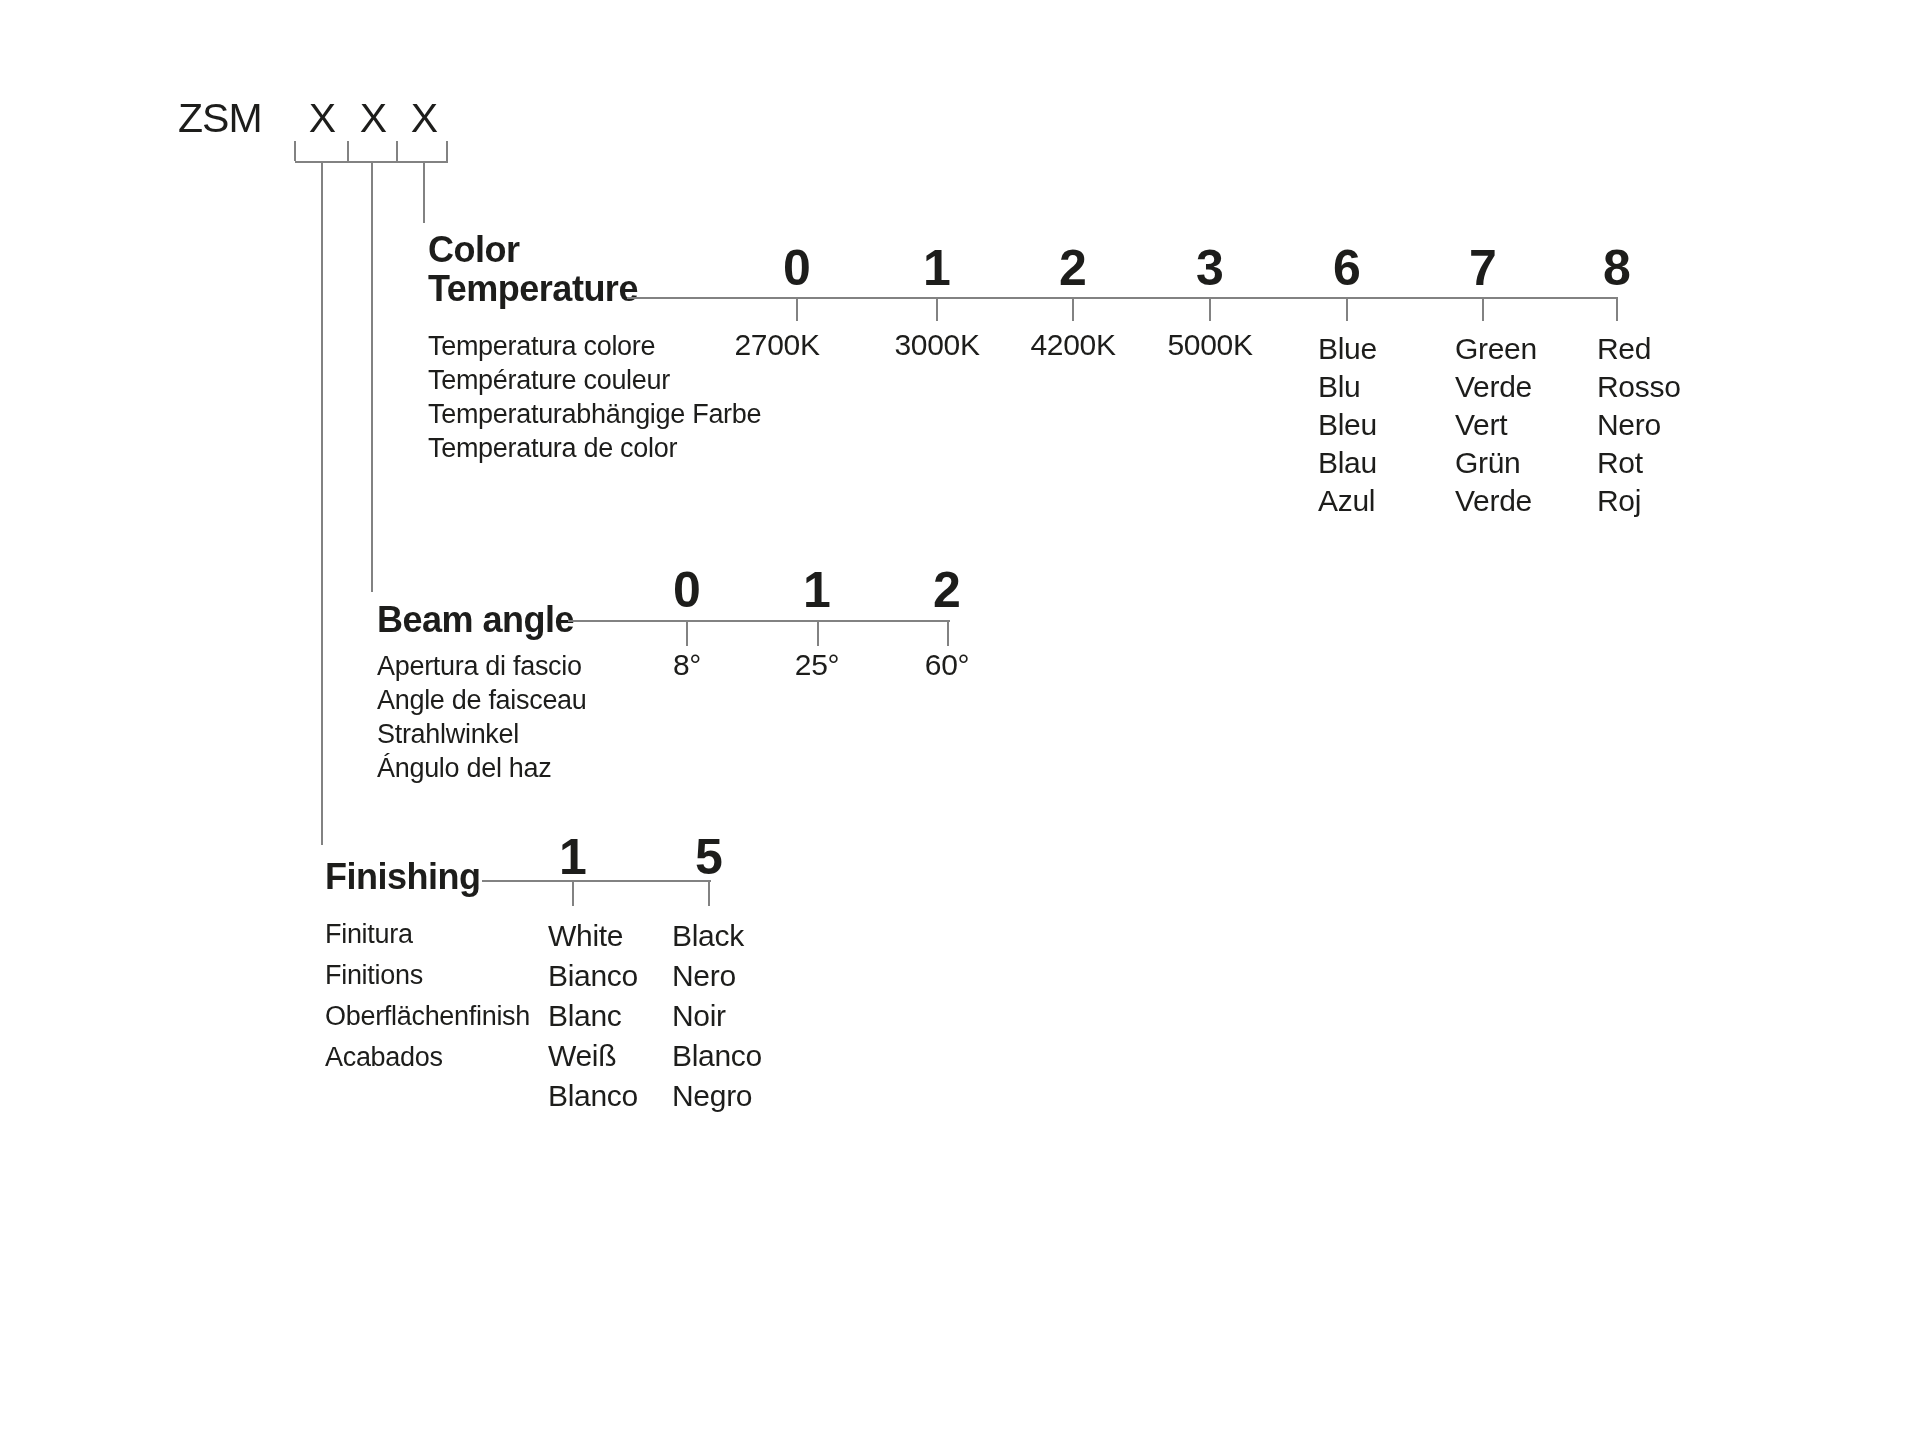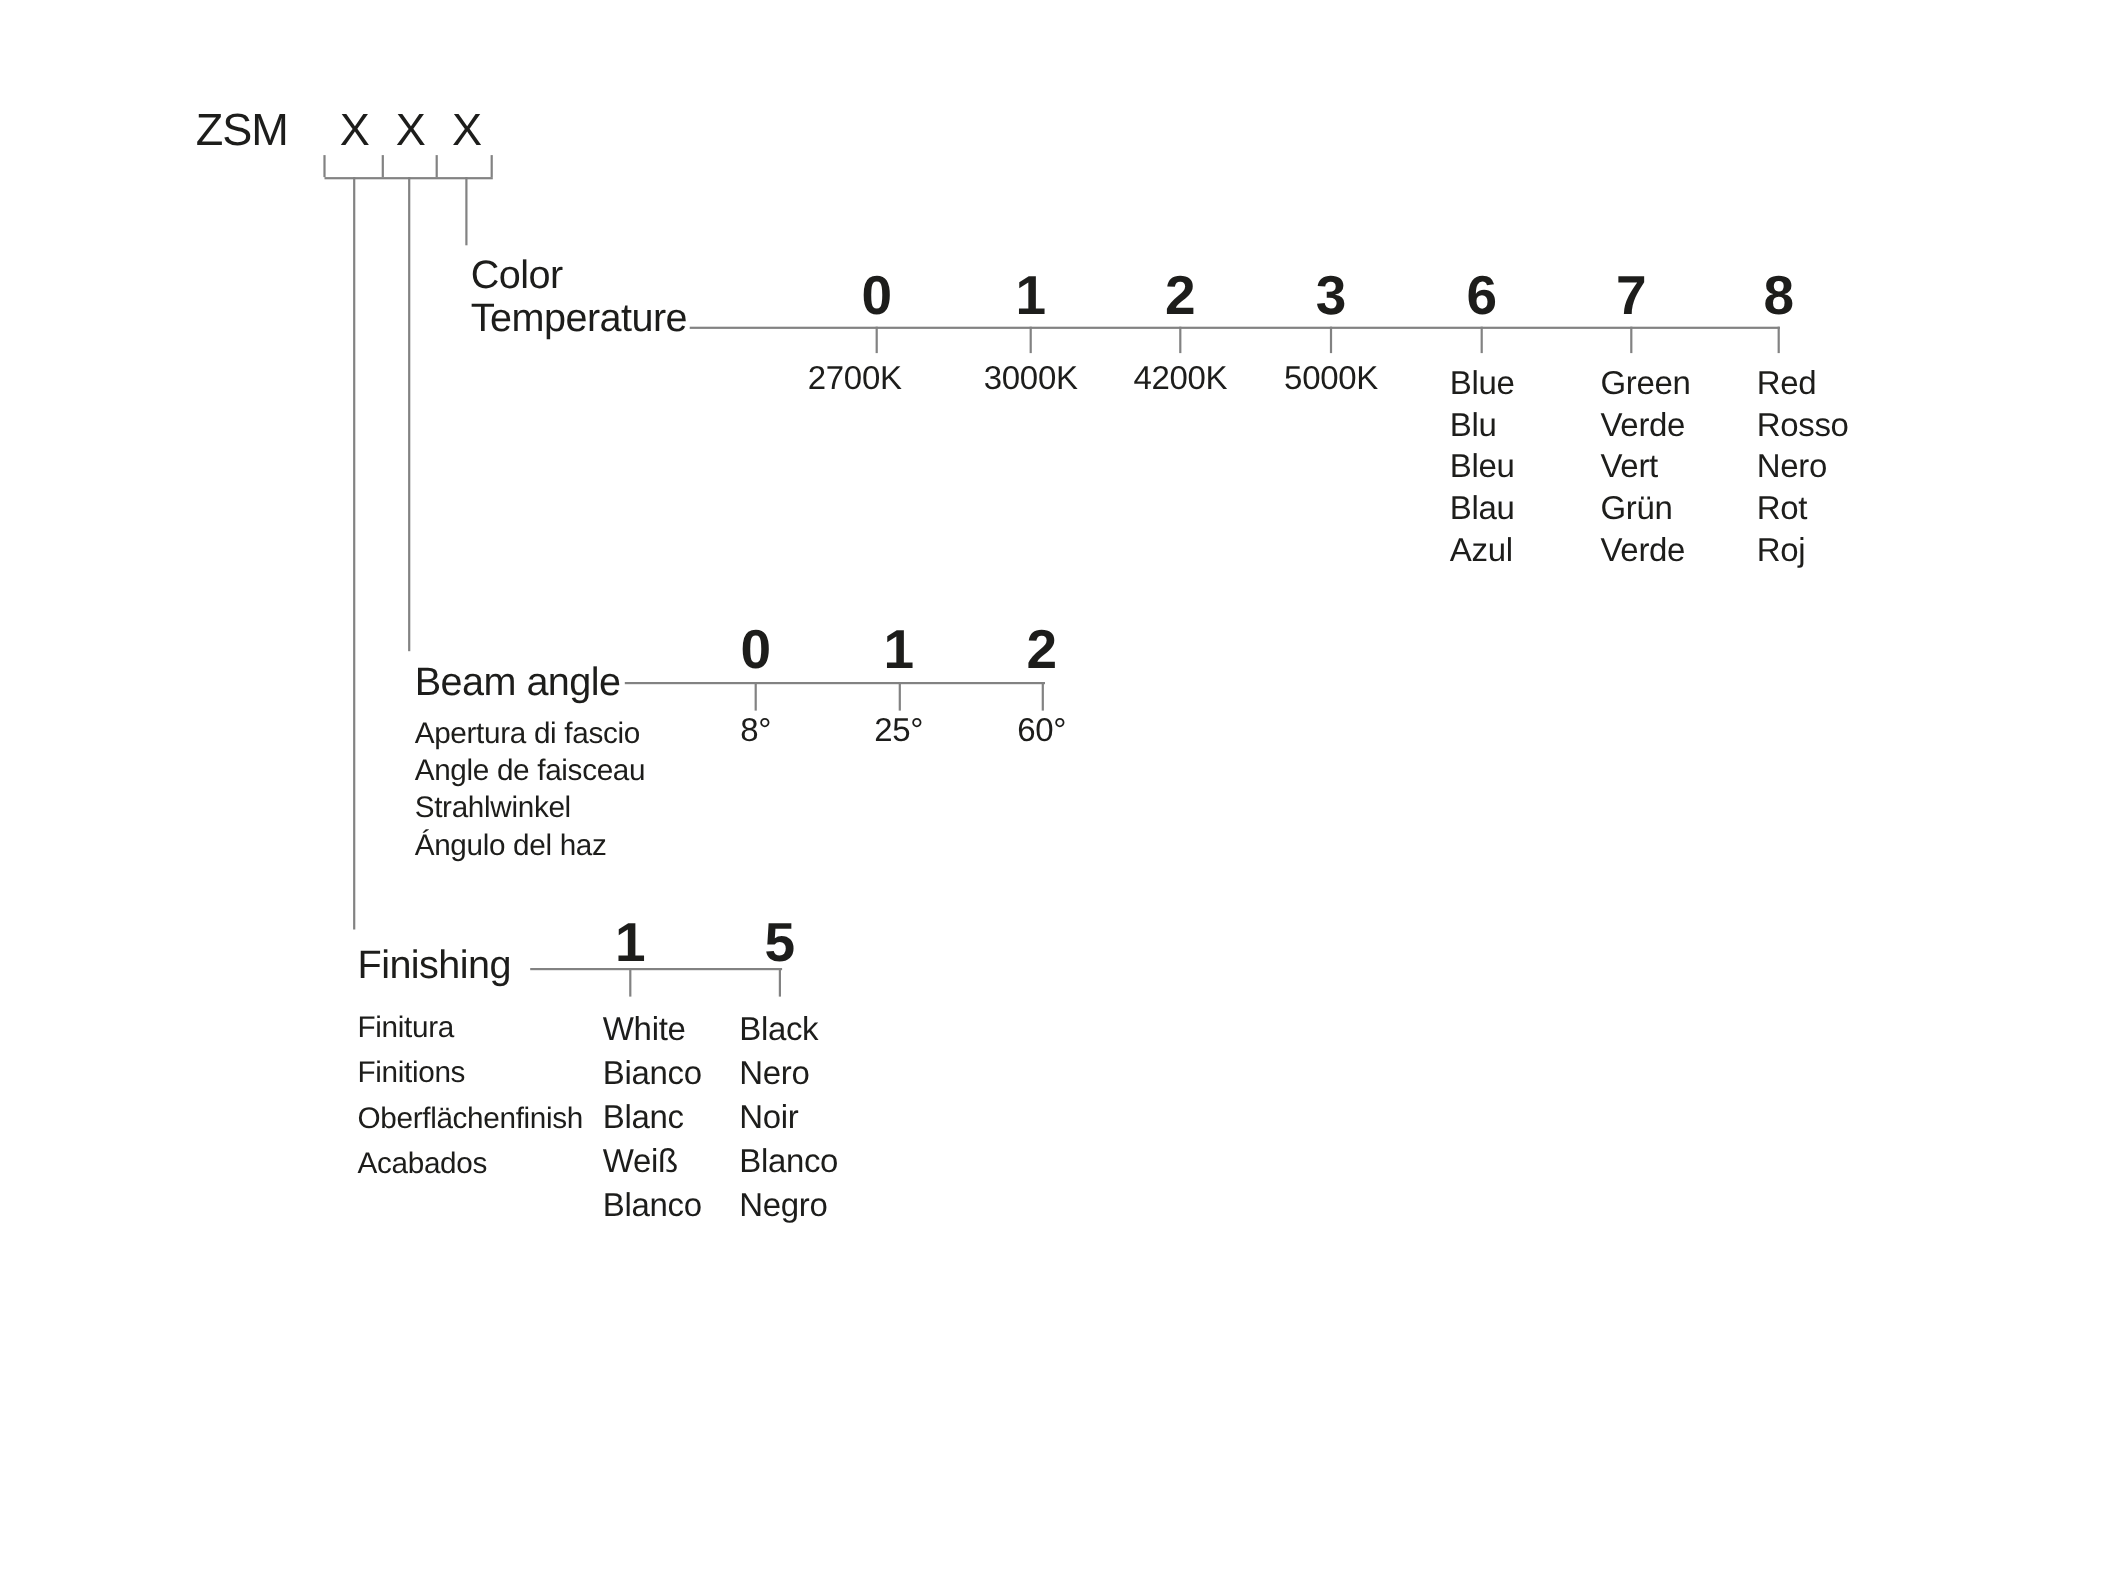--- a/index.html
+++ b/index.html
@@ -8,21 +8,21 @@
   body { width:1917px; height:1438px; position:relative; overflow:hidden;
          font-family:"Liberation Sans","DejaVu Sans",sans-serif; color:var(--ink); }
   .canvas { position:absolute; inset:0; }
 
   .title-part { position:absolute; font-size:41px; font-weight:normal; line-height:1; letter-spacing:-1px; }
   .tp-x { width:40px; text-align:center; }
 
   .hline { position:absolute; height:2px; background:var(--line); }
   .vline { position:absolute; width:2px;  background:var(--line); }
 
-  .heading { position:absolute; font-size:36px; font-weight:normal; line-height:39px; letter-spacing:-0.5px; }
+  .heading { position:absolute; font-size:36px; font-weight:bold; line-height:39px; letter-spacing:-0.5px; }
   .code    { position:absolute; font-size:50px; font-weight:bold; line-height:1; width:100px; text-align:center; }
   .val-single { position:absolute; font-size:30px; line-height:1; width:150px; text-align:center; letter-spacing:-0.3px; }
   .val-list   { position:absolute; font-size:30px; line-height:38px; letter-spacing:-0.3px; }
   .val-list.lh40 { line-height:40px; }
   .trans      { position:absolute; font-size:27px; line-height:34px; letter-spacing:-0.3px; }
   .trans.lh41 { line-height:41px; }
 </style>
 </head>
 <body>
 
@@ -85,20 +85,26 @@
     <div>Verde</div>
   </div>
   <div class="val-list" style="left:1597px;top:330px">
     <div>Red</div>
     <div>Rosso</div>
     <div>Nero</div>
     <div>Rot</div>
     <div>Roj</div>
   </div>
 
+  <div class="trans" style="left:428px;top:329px">
+    <div>Temperatura colore</div>
+    <div>Température couleur</div>
+    <div>Temperaturabhängige Farbe</div>
+    <div>Temperatura de color</div>
+  </div>
 
   <div class="heading" style="left:377px;top:600px">
     <div>Beam angle</div>
   </div>
 
   <div class="hline" style="left:568px;top:620px;width:382px"></div>
   <div class="vline" style="left:686px;top:620px;height:26px"></div>
   <div class="vline" style="left:817px;top:620px;height:26px"></div>
   <div class="vline" style="left:947px;top:620px;height:26px"></div>
 

